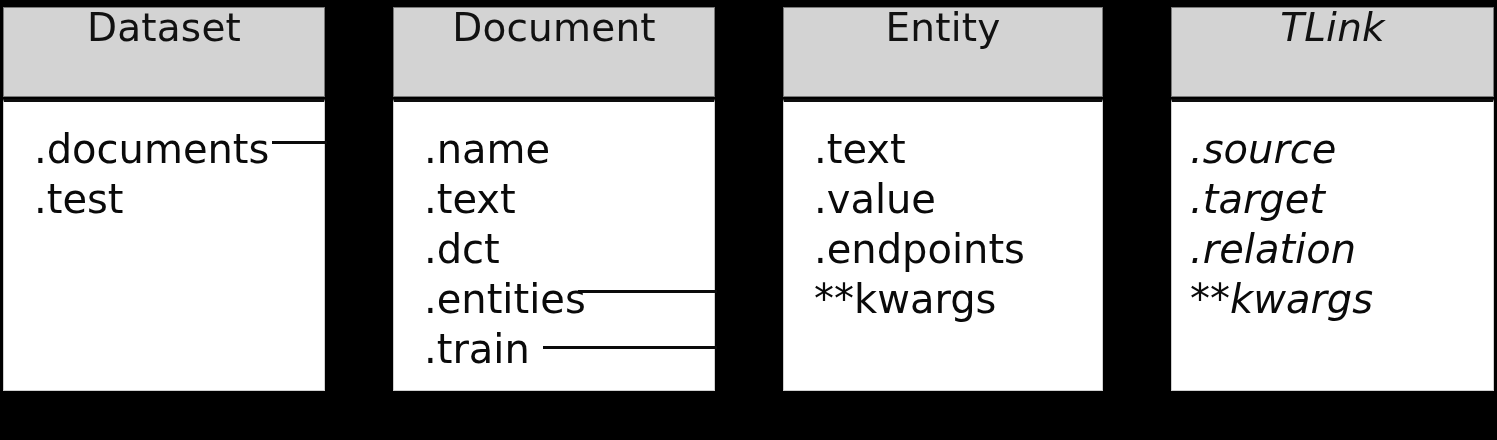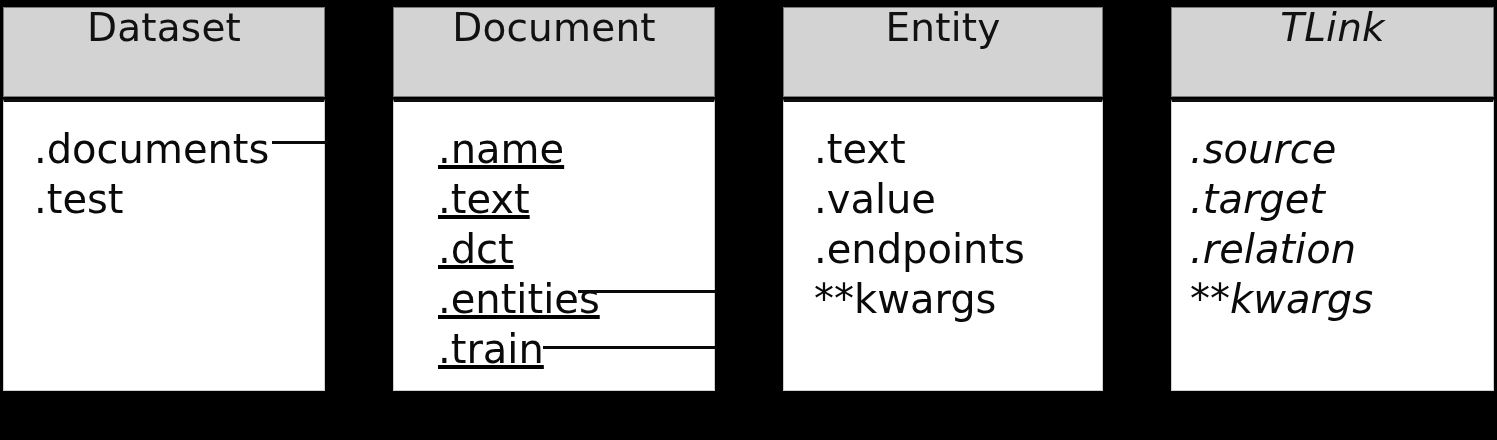--- a/index.html
+++ b/index.html
@@ -88,21 +88,21 @@
         <li class="attr-item">.test</li>
       </ul>
     </div>
   </div>
 
   <div class="class-box" style="left:393px; top:7px; width:322px; height:384px;">
     <div class="class-header">
       <span class="class-title">Document</span>
     </div>
     <div class="class-body">
-      <ul class="attr-list" style="padding-left:44px;text-decoration:underline;">
+      <ul class="attr-list" style="padding-left:30px;">
         <li class="attr-item">.name</li>
         <li class="attr-item">.text</li>
         <li class="attr-item">.dct</li>
         <li class="attr-item">.entities</li>
         <li class="attr-item">.train</li>
       </ul>
     </div>
   </div>
 
   <div class="class-box" style="left:783px; top:7px; width:320px; height:384px;">

